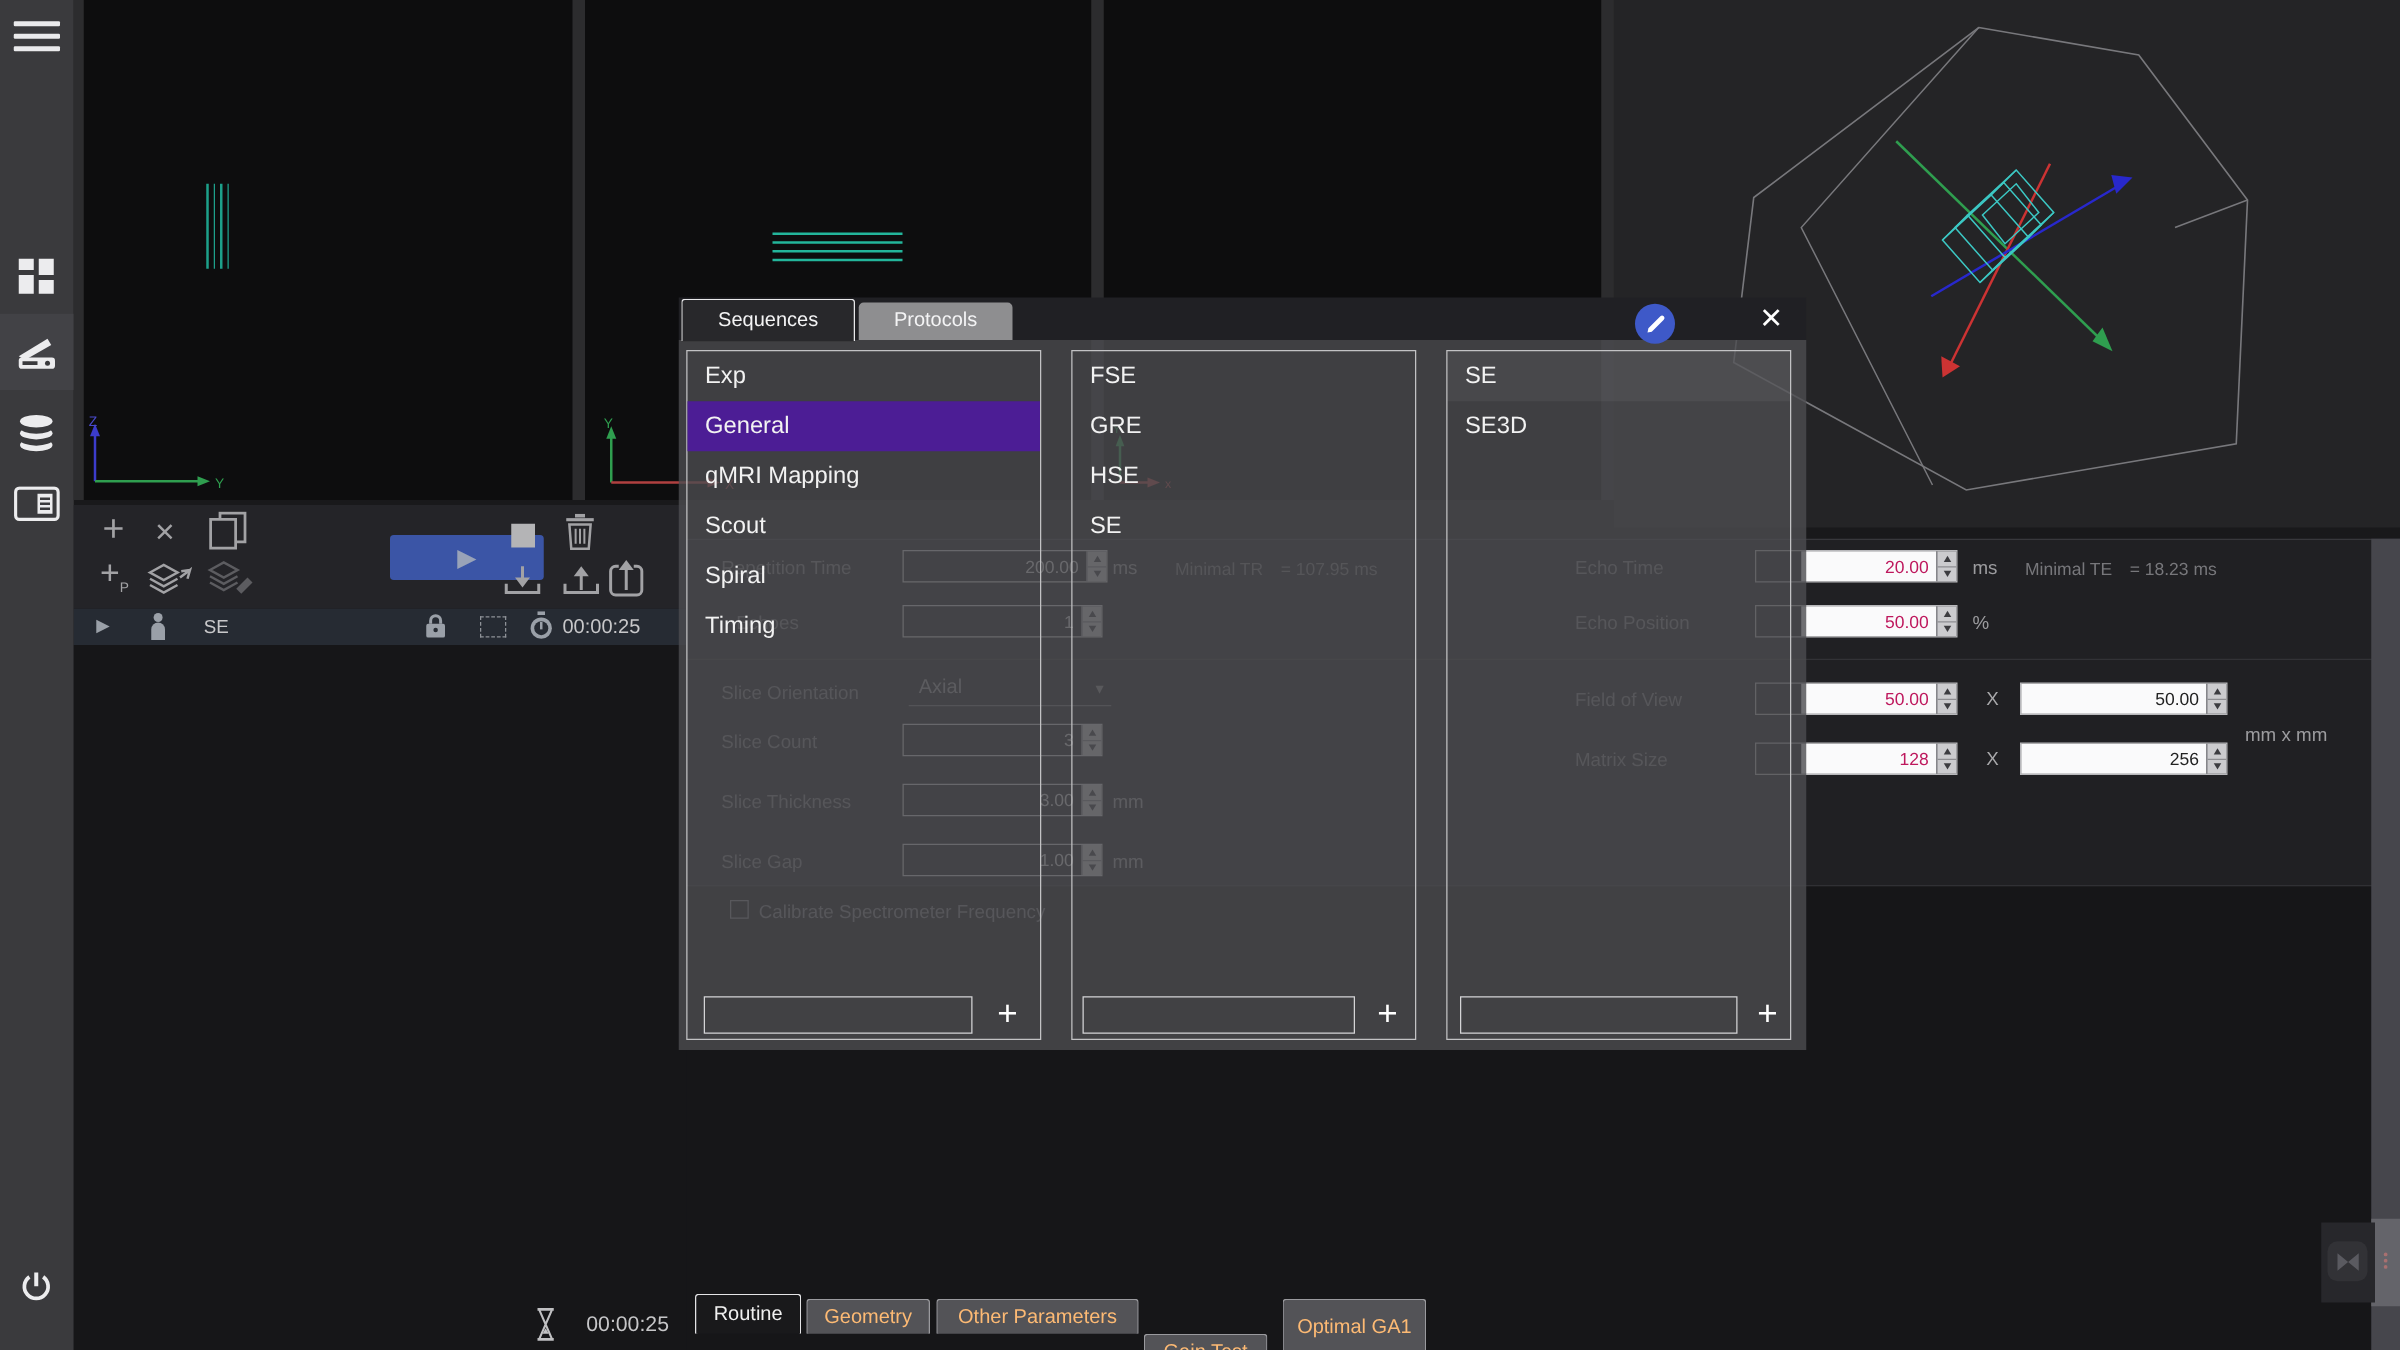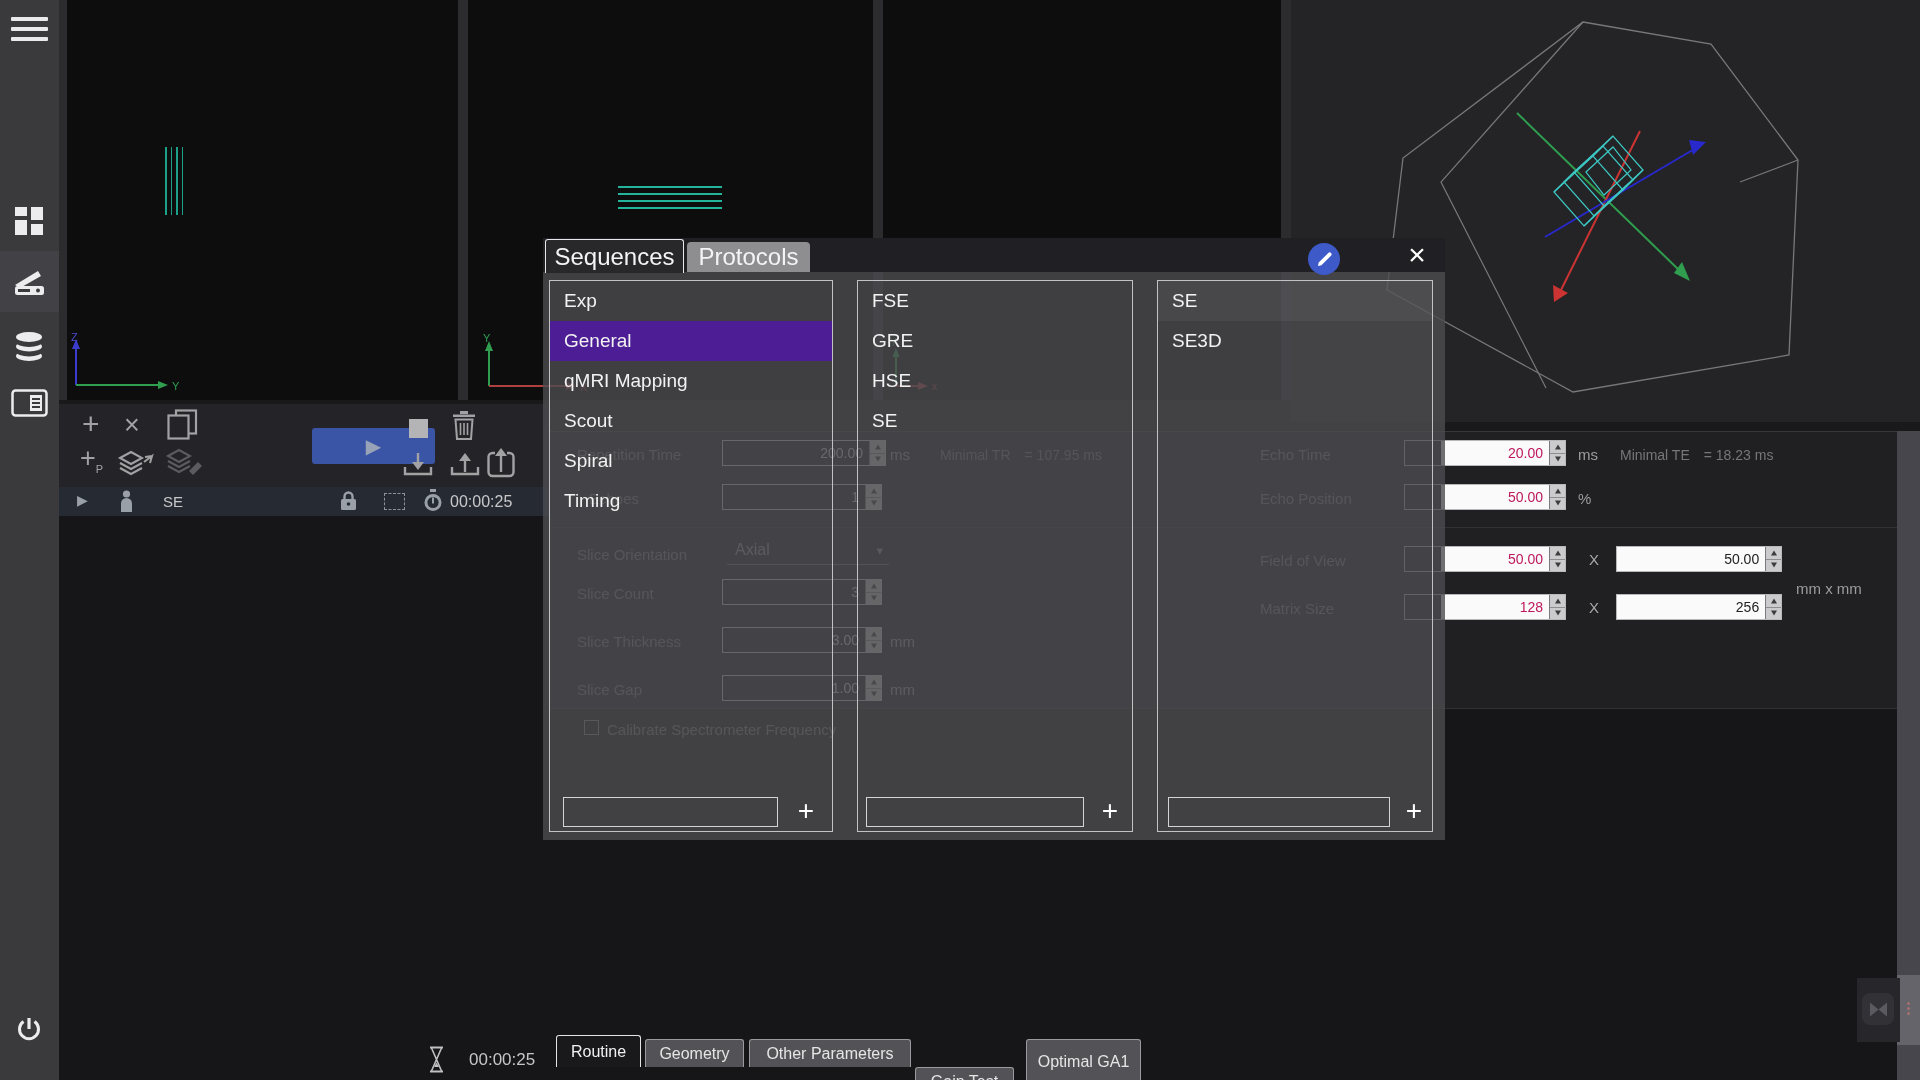--- a/index.html
+++ b/index.html
@@ -51,39 +51,39 @@
     border-left:3.5px solid transparent;border-right:3.5px solid transparent;}
   .su::after{border-bottom:5px solid #3c3c40;}
   .sd::after{border-top:5px solid #3c3c40;}
   .dropdown{position:absolute;left:727px;top:538px;width:162px;height:26px;border-bottom:1px solid #707074;cursor:pointer;}
   .dropdown .dtext{position:absolute;left:8px;top:3px;color:#98989b;font-size:16px;}
   .dropdown .caret{position:absolute;right:6px;top:5px;color:#8a8a8c;font-size:13px;}
   .checkbox{position:absolute;left:584px;top:720px;width:13px;height:13px;border:1.5px solid #86868a;cursor:pointer;}
   
   .modal-header{position:absolute;left:543px;top:238px;width:902px;height:34px;background:#202024;}
   .modal-body{position:absolute;left:543px;top:272px;width:902px;height:568px;background:rgba(76,76,80,0.8);}
-  .mtab{position:absolute;display:flex;align-items:center;justify-content:center;color:#f4f4f5;font-size:24px;cursor:pointer;}
+  .mtab{position:absolute;display:flex;align-items:center;justify-content:center;color:#f4f4f5;font-size:16px;cursor:pointer;}
   .mtab.active{left:545px;top:239px;width:137px;height:33px;background:#28282b;
                border:1.5px solid #e8e8ea;border-bottom:none;border-radius:3px 3px 0 0;}
   .mtab.inactive{left:687px;top:242px;width:123px;height:30px;background:#8e8e90;border-radius:4px 4px 0 0;}
   .mcol{position:absolute;top:280px;height:552px;border:1px solid #c2c2c4;box-sizing:border-box;}
   .mitem{height:40px;line-height:40px;padding-left:14px;color:#f2f2f2;font-size:19px;cursor:pointer;white-space:nowrap;}
   .mitem.sel{background:#4c1d95;}
   .mitem.faint{background:rgba(255,255,255,0.05);}
   .mininput{position:absolute;height:30px;border:1px solid #d4d4d6;background:transparent;box-sizing:border-box;cursor:text;}
   .mplus{position:absolute;width:26px;height:30px;color:#fff;font-size:28px;font-weight:300;line-height:28px;text-align:center;cursor:pointer;}
   .pencilbtn{position:absolute;left:1308px;top:243px;width:32px;height:32px;border-radius:50%;background:#3e59c8;
              display:flex;align-items:center;justify-content:center;cursor:pointer;}
   .closebtn{position:absolute;left:1402px;top:241px;width:30px;height:30px;color:#fff;font-size:30px;line-height:28px;
             text-align:center;cursor:pointer;font-weight:300;}
   
   .btime{position:absolute;color:#c6c6c8;font-size:17px;}
   .btab{position:absolute;display:flex;align-items:center;justify-content:center;font-size:16px;cursor:pointer;box-sizing:border-box;}
   .btab.active{background:#19191b;border:1px solid #e4e4e6;border-bottom:none;color:#f0f0f0;border-radius:3px 3px 0 0;}
-  .btab.inactive{background:#535357;border:1px solid #9a9a9e;border-bottom:none;color:#e5e5e5;border-radius:3px 3px 0 0;}
+  .btab.inactive{background:#535357;border:1px solid #9a9a9e;border-bottom:none;color:#fdba74;border-radius:3px 3px 0 0;}
   
   .cornerpanel{position:absolute;left:1857px;top:978px;width:43px;height:64px;background:#27272b;}
   .cornerbox{position:absolute;left:1862px;top:993px;width:32px;height:32px;border-radius:8px;background:#323236;
              display:flex;align-items:center;justify-content:center;cursor:pointer;}
   .rstrip{position:absolute;left:1897px;top:431px;width:23px;height:649px;background:#46464c;}
   .rthumb{position:absolute;left:1897px;top:975px;width:23px;height:70px;background:#64646a;cursor:pointer;}
   .rdot{position:absolute;left:1907px;width:3px;height:3px;border-radius:50%;background:#a87070;}
 </style>
 </head>
 <body>

